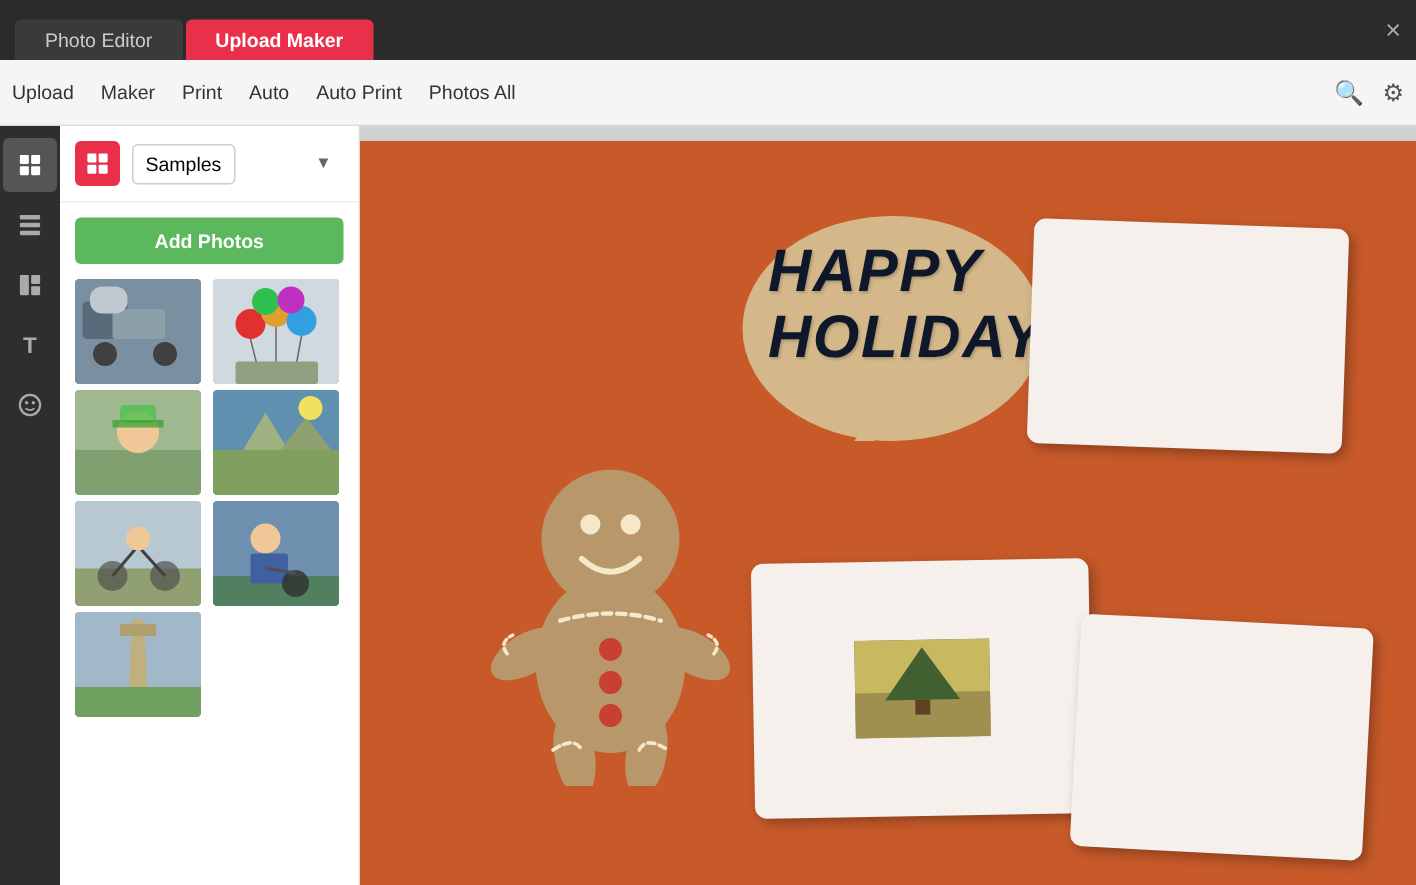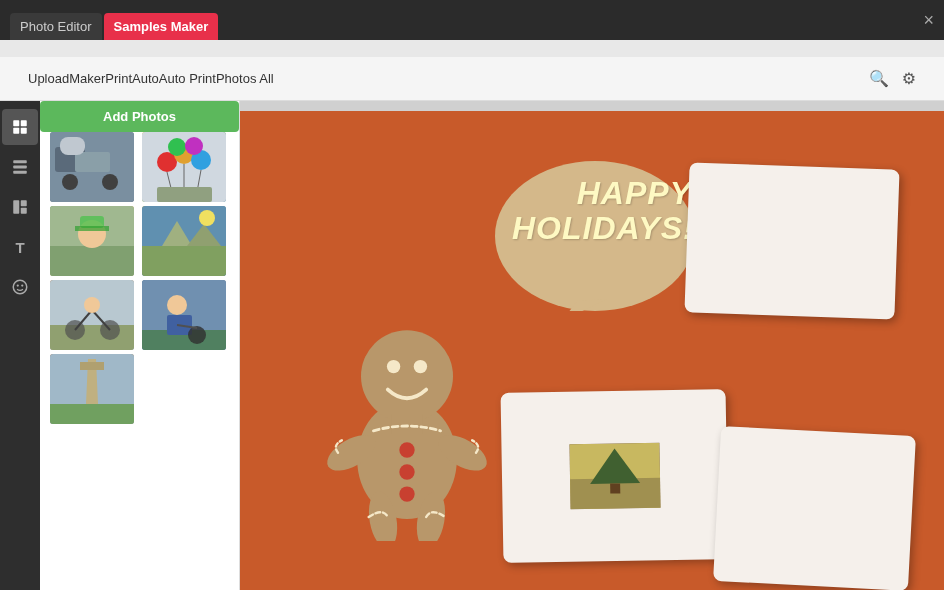--- a/index.html
+++ b/index.html
@@ -14,21 +14,21 @@
       justify-content: space-between;
       padding: 0 10px;
       flex-shrink: 0;
     }
     #tabs {
       display: flex;
       height: 100%;
       align-items: flex-end;
     }
     .tab {
-      padding: 6px 10px;
+      padding: 6px 20px;
       font-size: 13px;
       cursor: pointer;
       border-radius: 4px 4px 0 0;
       margin-right: 2px;
     }
     .tab-photo-editor {
       background: #3a3a3a;
       color: #ccc;
     }
     .tab-collage-maker {
@@ -43,23 +43,23 @@
       line-height: 1;
     }
 
     
     #menu-bar {
       height: 44px;
       background: #f5f5f5;
       border-bottom: 1px solid #ddd;
       display: flex;
       align-items: center;
-      padding: 0 28px;
+      padding: 0 8px;
+      gap: 18px;
       flex-shrink: 0;
-      margin-top: 17px;
     }
     .menu-item {
       font-size: 13px;
       color: #333;
       cursor: pointer;
     }
     #menu-icons {
       margin-left: auto;
       display: flex;
       gap: 12px;
@@ -148,20 +148,21 @@
     #dropdown-arrow {
       position: absolute;
       right: 8px;
       top: 50%;
       transform: translateY(-50%);
       pointer-events: none;
       color: #666;
       font-size: 11px;
     }
     #add-photos-btn {
+      margin: 10px;
       padding: 8px;
       background: #5cb85c;
       color: white;
       border: none;
       border-radius: 4px;
       font-size: 13px;
       font-weight: bold;
       cursor: pointer;
       text-align: center;
     }
@@ -215,23 +216,23 @@
       left: 260px;
       top: 50px;
       width: 210px;
       height: 160px;
     }
     #speech-text {
       position: absolute;
       left: 280px;
       top: 65px;
       width: 180px;
-      text-align: right;
-      color: #fef9c3;
-      font-size: 32px;
+      text-align: left;
+      color: #0f172a;
+      font-size: 40px;
       font-weight: 900;
       line-height: 1.1;
       font-style: italic;
       text-shadow: 1px 1px 2px rgba(0,0,0,0.2);
       letter-spacing: 1px;
     }
 
     
     .photo-frame {
       position: absolute;
@@ -280,21 +281,21 @@
     .photo-5 { background: linear-gradient(135deg, #b07040 0%, #906030 40%, #c0c0c0 70%, #808080 100%); }
     .photo-6 { background: linear-gradient(135deg, #406080 0%, #304070 30%, #8090a0 60%, #607090 100%); }
     .photo-7 { background: linear-gradient(135deg, #a07050 0%, #806040 40%, #c0a070 70%, #907040 100%); }
   </style>
 </head>
 <body>
 
 <div id="title-bar">
   <div id="tabs">
     <div class="tab tab-photo-editor">Photo Editor</div>
-    <div class="tab tab-collage-maker">Samples Maker</div>
+    <div class="tab tab-collage-maker">Upload Maker</div>
   </div>
   <div id="close-btn">×</div>
 </div>
 
 <div id="menu-bar">
   <span class="menu-item">Upload</span>
   <span class="menu-item">Maker</span>
   <span class="menu-item">Print</span>
   <span class="menu-item">Auto</span>
   <span class="menu-item">Auto Print</span>
@@ -335,20 +336,36 @@
       <svg width="18" height="18" viewBox="0 0 24 24" fill="currentColor">
           <circle cx="12" cy="12" r="9" fill="none" stroke="currentColor" stroke-width="2"></circle>
           <circle cx="9" cy="10" r="1.5"></circle>
           <circle cx="15" cy="10" r="1.5"></circle>
           <path d="M8 15 Q12 18 16 15" fill="none" stroke="currentColor" stroke-width="1.5"></path>
         </svg>
     </div>
   </div>
 
   <div id="left-panel">
+    <div id="panel-header">
+      <div id="panel-logo">
+        <svg width="18" height="18" viewBox="0 0 24 24" fill="white">
+            <rect x="3" y="3" width="8" height="8" rx="1"></rect>
+            <rect x="13" y="3" width="8" height="8" rx="1"></rect>
+            <rect x="3" y="13" width="8" height="8" rx="1"></rect>
+            <rect x="13" y="13" width="8" height="8" rx="1"></rect>
+          </svg>
+      </div>
+      <div id="dropdown-wrapper">
+        <select id="panel-dropdown">
+          <option>Samples</option>
+        </select>
+        <span id="dropdown-arrow">▼</span>
+      </div>
+    </div>
     <button id="add-photos-btn">Add Photos</button>
     <div id="photos-grid">
 
       <div class="photo-thumb photo-1" style="position:relative;">
         <svg width="84" height="70" viewBox="0 0 84 70" style="position:absolute;">
           <rect width="84" height="70" fill="#7a8fa0"></rect>
           <rect x="5" y="15" width="30" height="25" rx="3" fill="#5a6a7a"></rect>
           <circle cx="20" cy="50" r="8" fill="#404040"></circle>
           <circle cx="60" cy="50" r="8" fill="#404040"></circle>
           <rect x="25" y="20" width="35" height="20" rx="2" fill="#8a9fa8"></rect>

